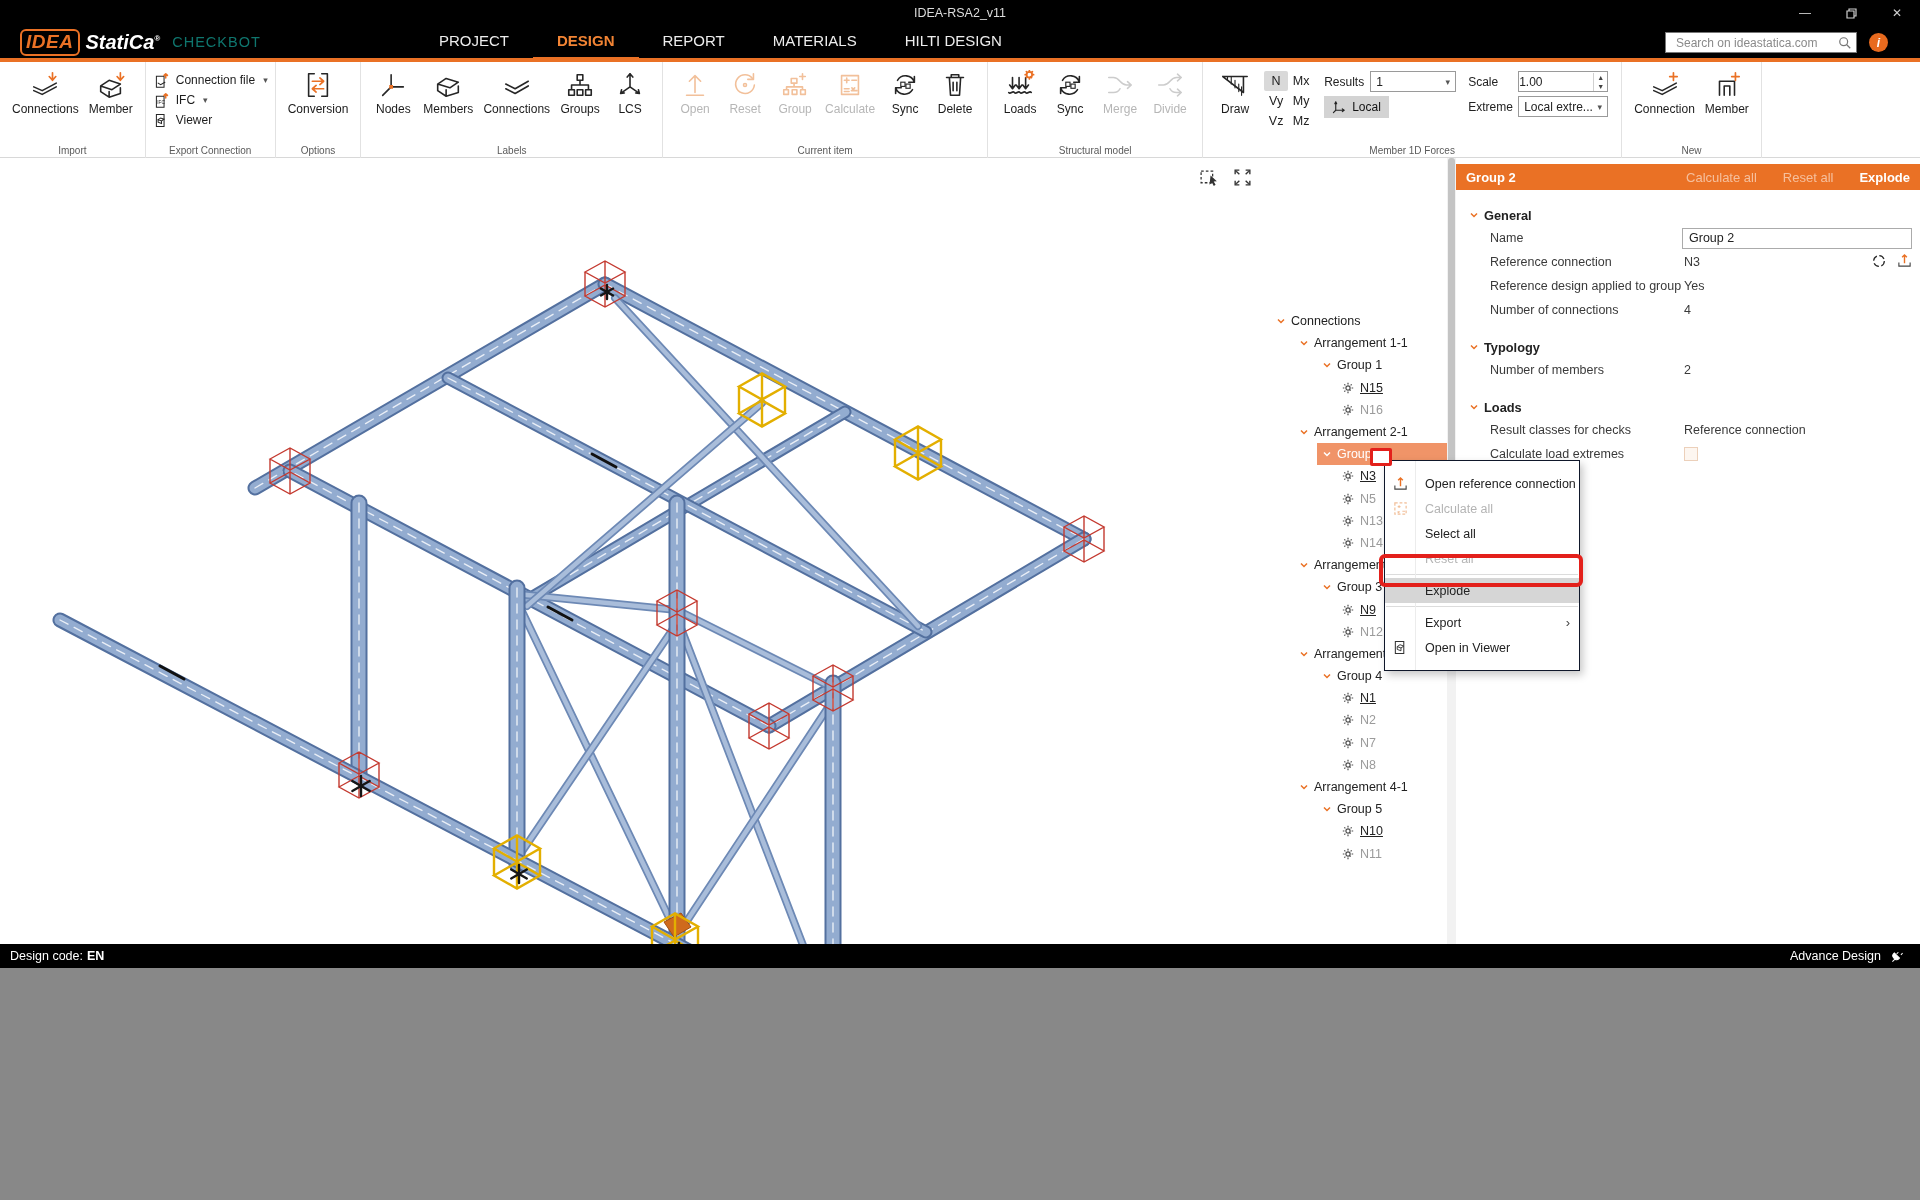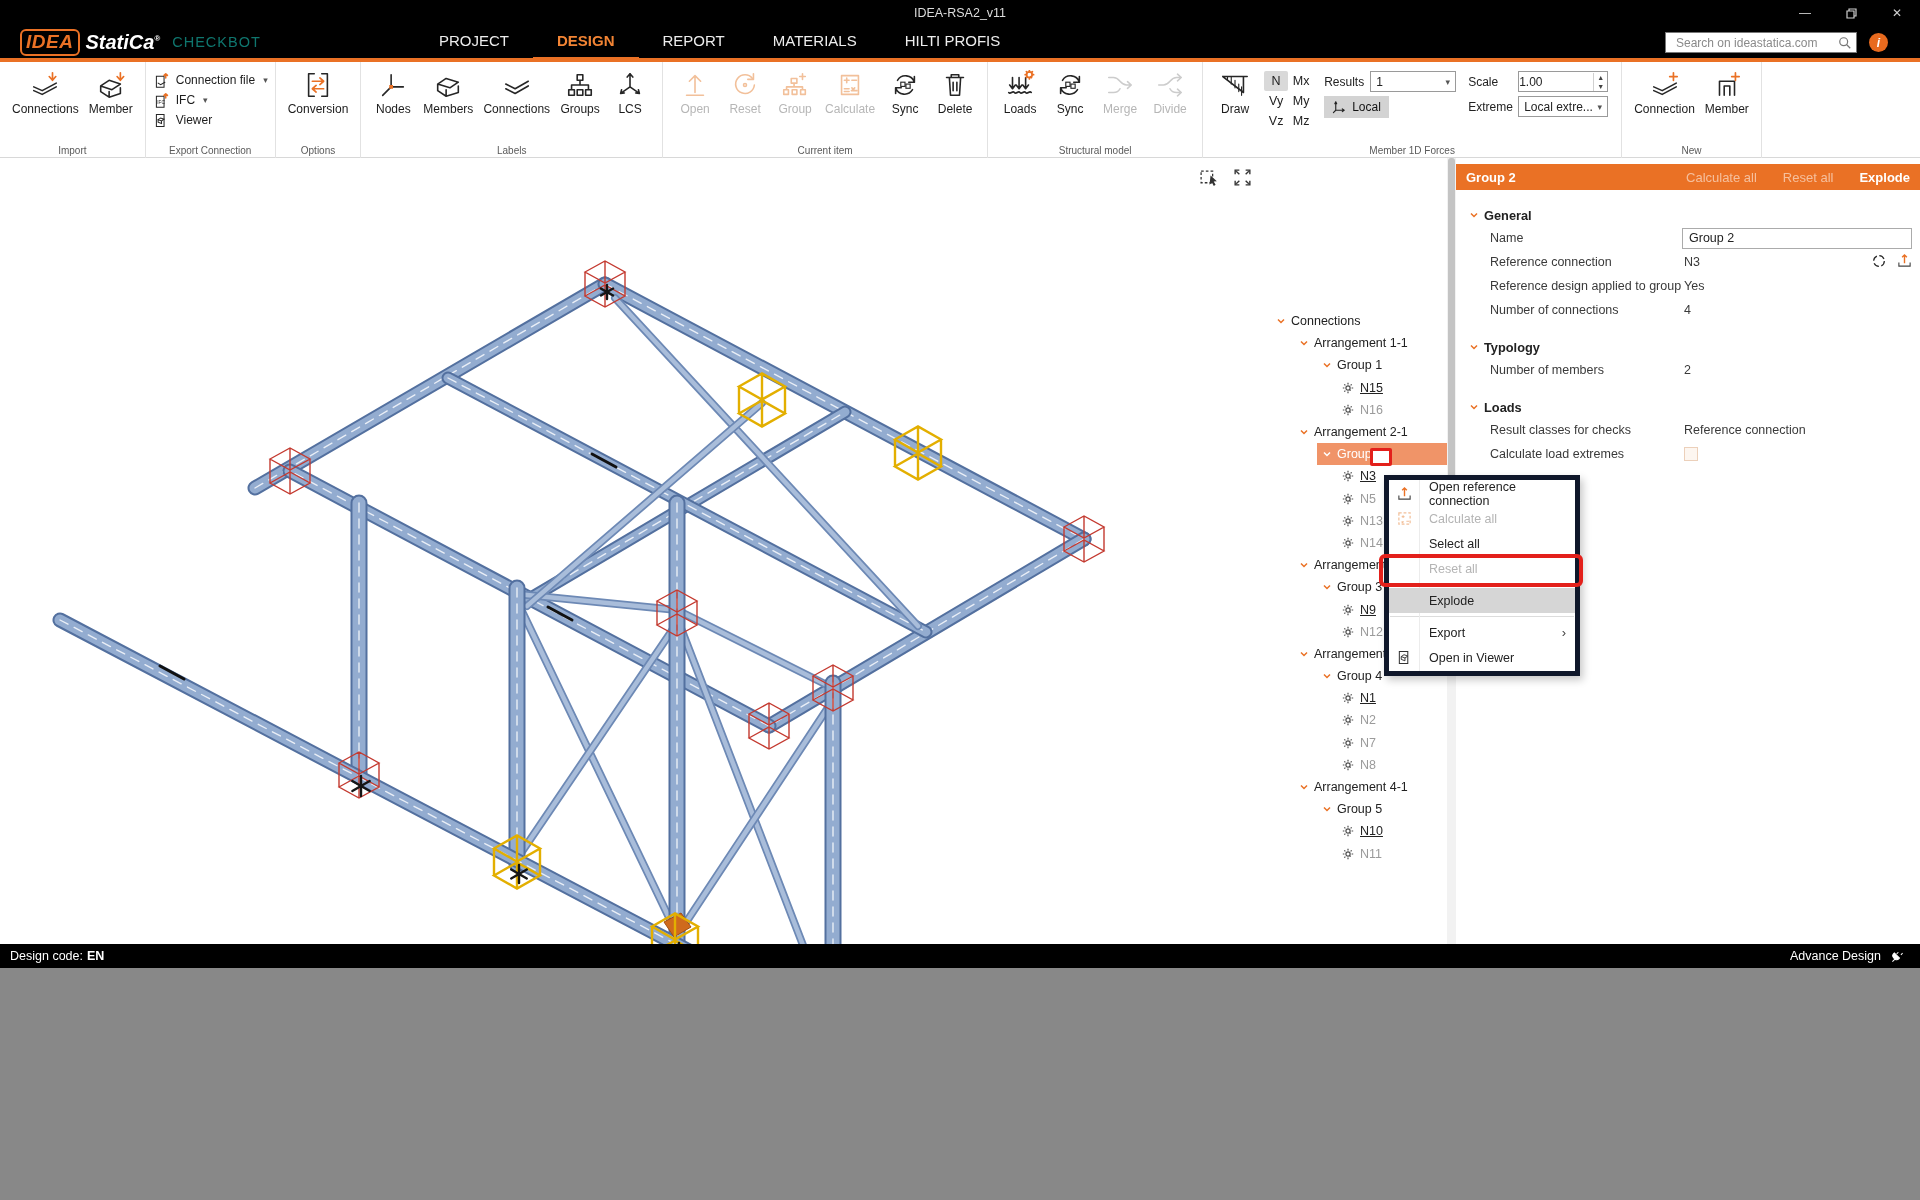--- a/index.html
+++ b/index.html
@@ -97,22 +97,22 @@
   .pstitle .tw{width:20px;display:flex;justify-content:center;margin-left:8px;}
   .prow{position:relative;height:24px;display:flex;align-items:center;font-size:12.5px;color:#3a3a3a;}
   .prow .plabel{position:absolute;left:34px;}
   .prow .pvalue{position:absolute;left:228px;right:60px;}
   .prow input.pinput{position:absolute;left:226px;right:8px;height:21px;border:1px solid #ababab;font-size:12.5px;
                      padding:0 6px;font-family:"Liberation Sans",sans-serif;color:#222;outline:none;}
   .prow .rowicons{position:absolute;right:8px;display:flex;gap:10px;align-items:center;}
   .pcheck{position:absolute;left:228px;width:14px;height:14px;border:1px solid #ecd0ba;background:#fdf6f0;}
 
   
-  .ctxmenu{position:absolute;left:1384px;top:460px;width:196px;background:#fff;border:5px solid #0f172a;
-           box-shadow:3px 4px 8px rgba(0,0,0,.22);z-index:50;padding:1px 0;margin-top:15px;}
+  .ctxmenu{position:absolute;left:1384px;top:460px;width:196px;background:#fff;border:1px solid #0f172a;
+           box-shadow:3px 4px 8px rgba(0,0,0,.22);z-index:50;padding:10px 0;}
   .ctxmenu .gutter{position:absolute;left:30px;top:0;bottom:0;width:1px;background:#ececec;}
   .cm-item{position:relative;height:25px;display:flex;align-items:center;padding-left:40px;font-size:12.5px;color:#222;}
   .cm-item.disabled{color:#b4b4b4;}
   .cm-item.hovered{background:#d6d6d6;}
   .cm-item .cmicon{position:absolute;left:5px;width:20px;display:flex;justify-content:center;}
   .cm-item .subarrow{position:absolute;right:9px;font-size:13px;color:#444;}
   .cm-sep{height:1px;background:#dcdcdc;margin:3px 1px;}
 
   
   .anno-box{position:absolute;border:3px solid #E3201B;z-index:60;}
@@ -148,21 +148,21 @@
     <div class="brand">
       <span class="ideabox">IDEA</span>
       <span class="statica"><span>StatiCa</span><span class="reg">®</span></span>
       <span class="product">CHECKBOT</span>
     </div>
     <div class="tabs">
       <div class="tab">PROJECT</div>
       <div class="tab active">DESIGN</div>
       <div class="tab">REPORT</div>
       <div class="tab">MATERIALS</div>
-      <div class="tab">HILTI PROFIS</div>
+      <div class="tab">HILTI DESIGN</div>
     </div>
     <div class="searchwrap">
       <div class="searchbox">
         <input type="text" placeholder="Search on ideastatica.com" style="">
         <svg width="14" height="14" viewBox="0 0 16 16">
             <circle cx="6.5" cy="6.5" r="4.5" fill="none" stroke="#777" stroke-width="1.4"></circle>
             <path d="M10 10l4 4" stroke="#777" stroke-width="1.4"></path>
           </svg>
       </div>
       <div class="infobtn">i</div>

